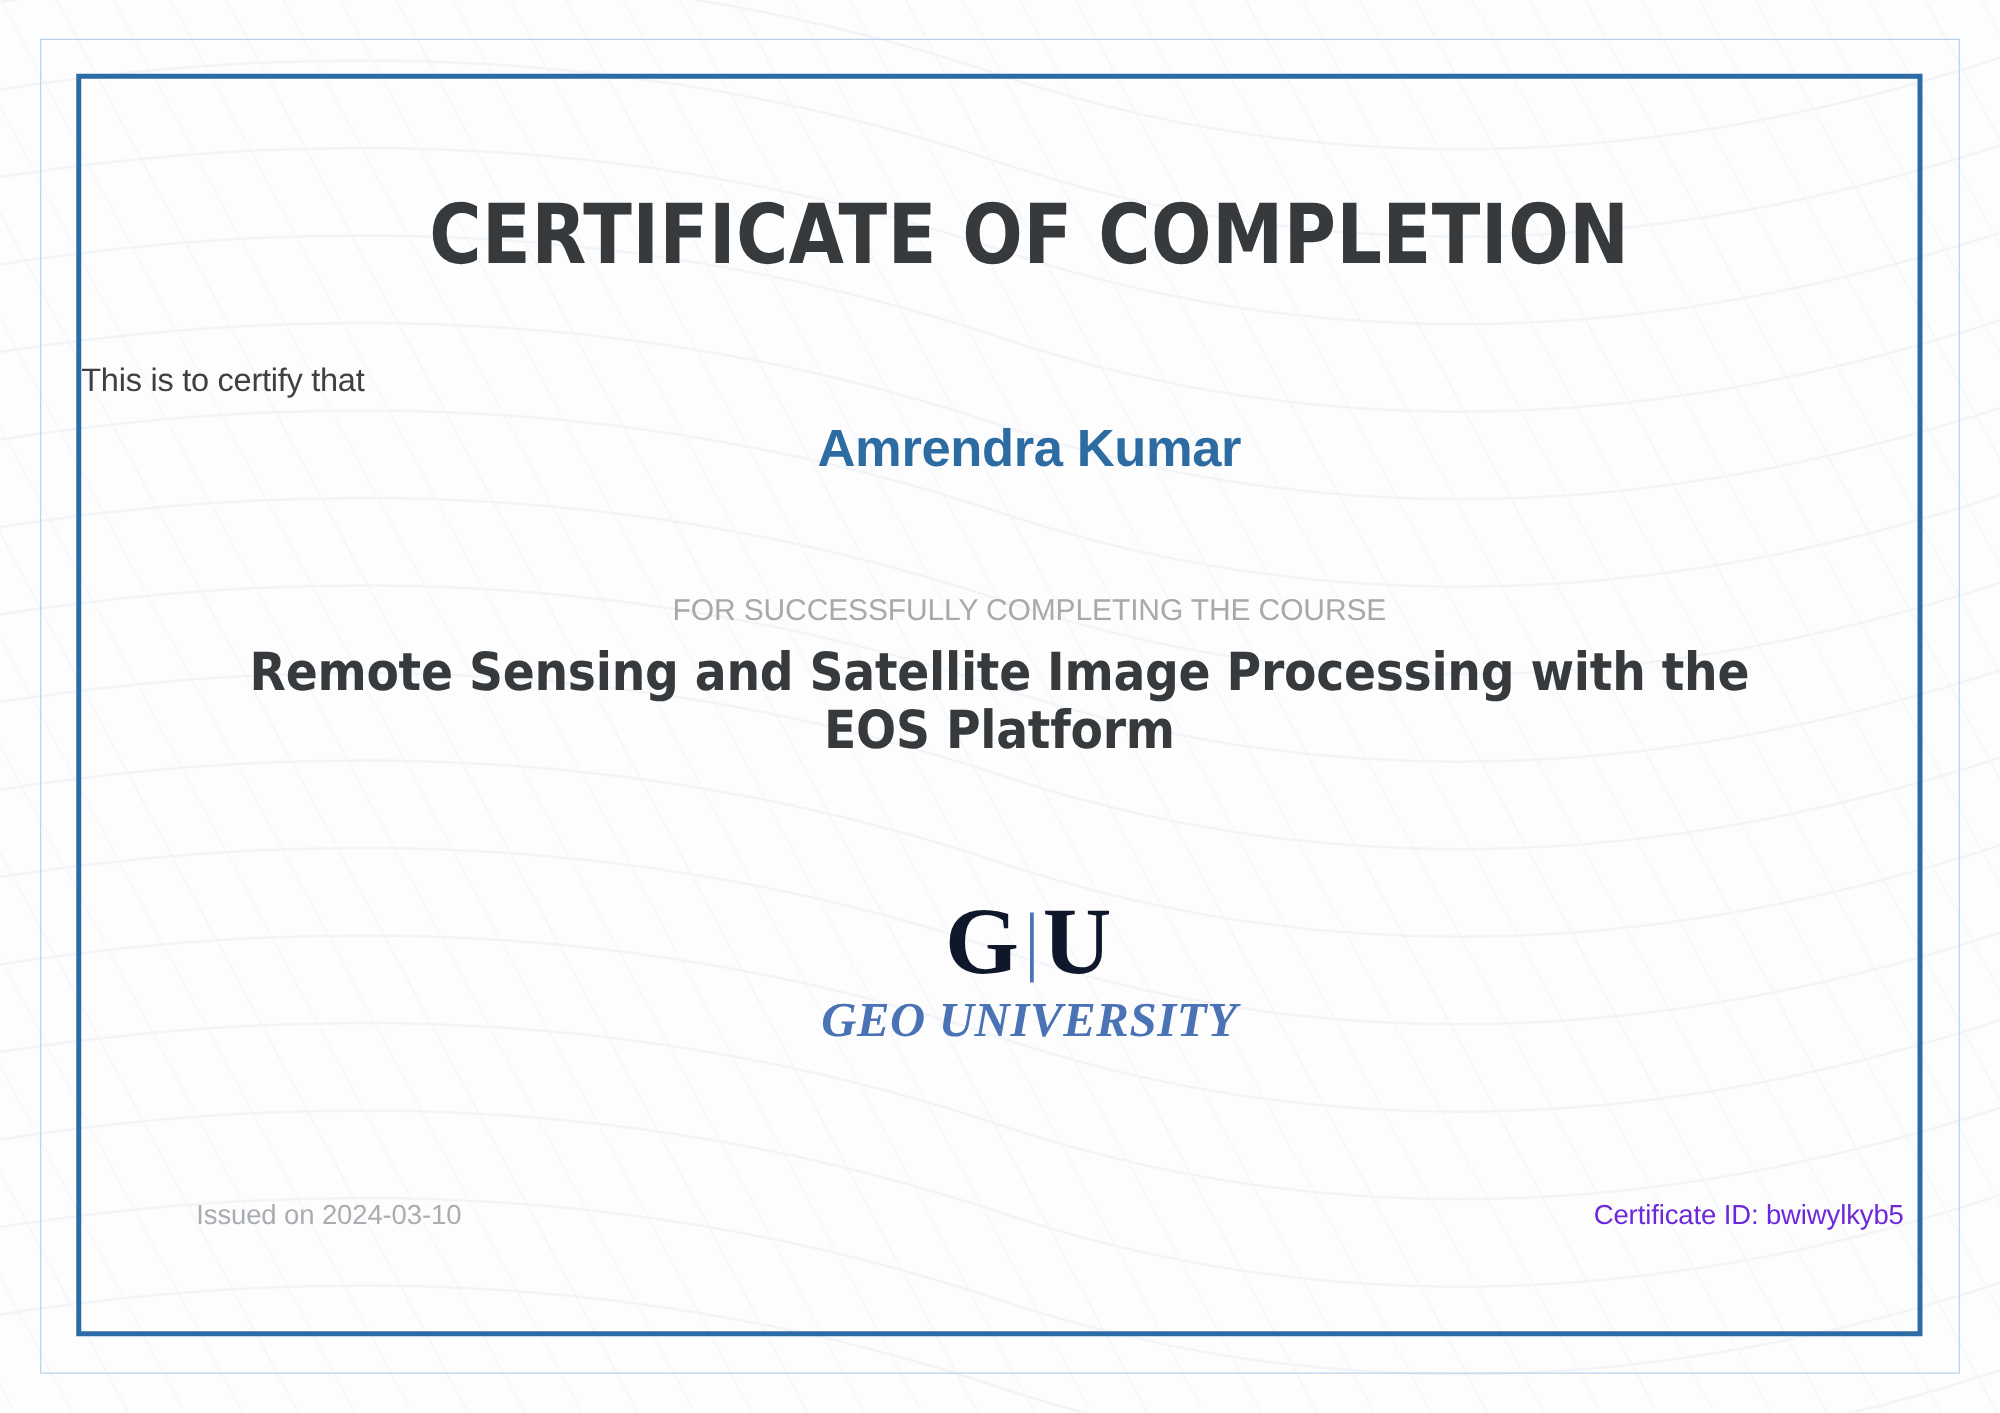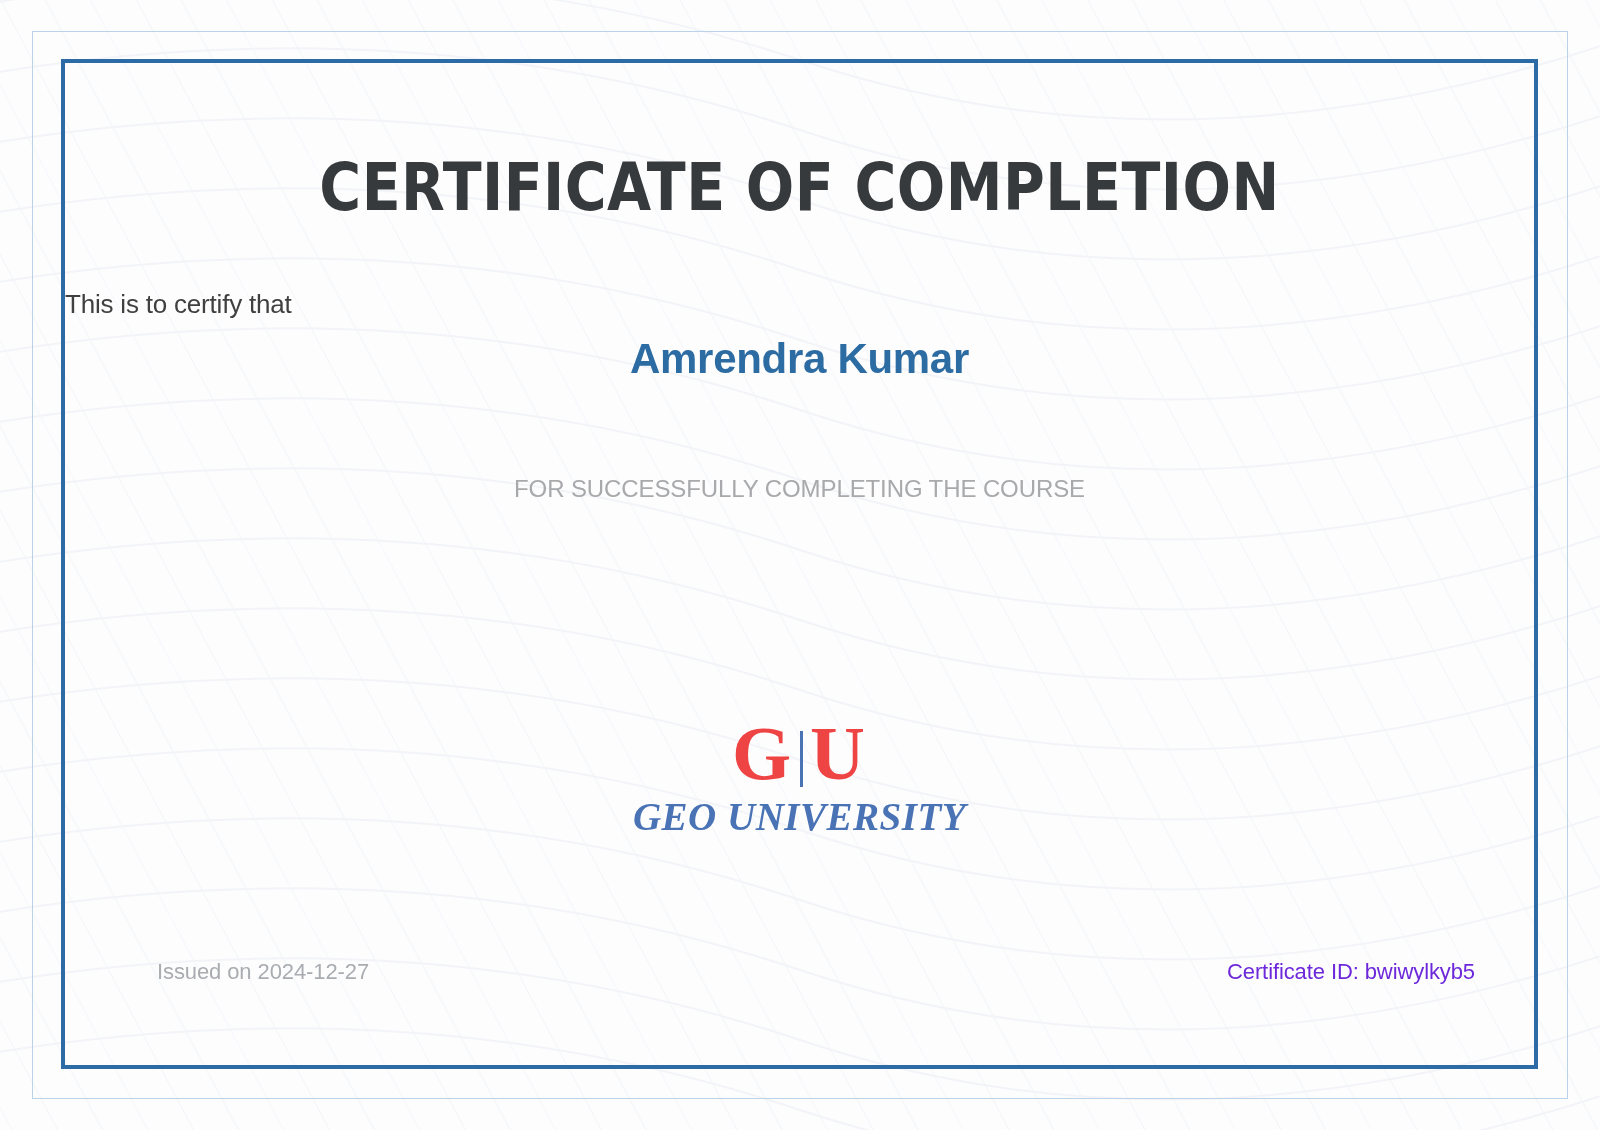--- a/index.html
+++ b/index.html
@@ -56,20 +56,21 @@
     pointer-events: none;
   }
 
   
   #content {
     position: absolute;
     left: 65px;
     top: 63px;
     width: 1469px;
     height: 1002px;
+    padding-left: 48px;
   }
 
   #certificate-title {
     position: absolute;
     left: 0;
     top: 86px;
     width: 100%;
     text-align: center;
     font-family: "Liberation Sans Narrow", "DejaVu Sans Condensed", "Liberation Sans", sans-serif;
     font-weight: 700;
@@ -135,21 +136,21 @@
     left: 0;
     top: 650px;
     width: 100%;
     text-align: center;
   }
   #logo-monogram {
     font-family: "Liberation Serif", "DejaVu Serif", serif;
     font-weight: 700;
     font-size: 76px;
     line-height: 80px;
-    color: #ef4444;
+    color: #0f172a;
     letter-spacing: 2px;
   }
   #logo-monogram .bar {
     display: inline-block;
     width: 3px;
     height: 56px;
     background: #4a73b5;
     vertical-align: -8px;
     margin: 0 7px;
   }
@@ -285,27 +286,28 @@
   <div id="content">
 
     <div id="certificate-title">CERTIFICATE OF COMPLETION</div>
 
     <div id="certify-line">This is to certify that</div>
 
     <div id="course-eyebrow">FOR SUCCESSFULLY COMPLETING THE COURSE</div>
 
     <div id="recipient-name">Amrendra Kumar</div>
 
+    <div id="course-title">Remote Sensing and Satellite Image Processing with the EOS Platform</div>
 
     <div id="university-logo">
       <div id="logo-monogram">
         <span>G</span><span class="bar"></span><span>U</span>
       </div>
       <div id="logo-wordmark">GEO UNIVERSITY</div>
     </div>
 
 
-    <div id="footer-issued">Issued on 2024-12-27</div>
+    <div id="footer-issued">Issued on 2024-03-10</div>
 
     <div id="footer-certificate-id">Certificate ID: bwiwylkyb5</div>
 
   </div>
 </div>
 
 </body></html>

